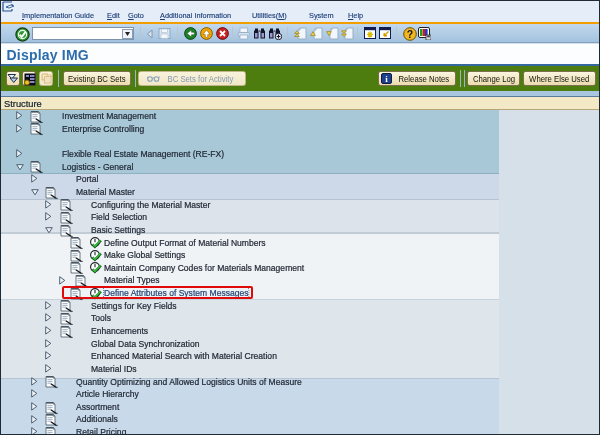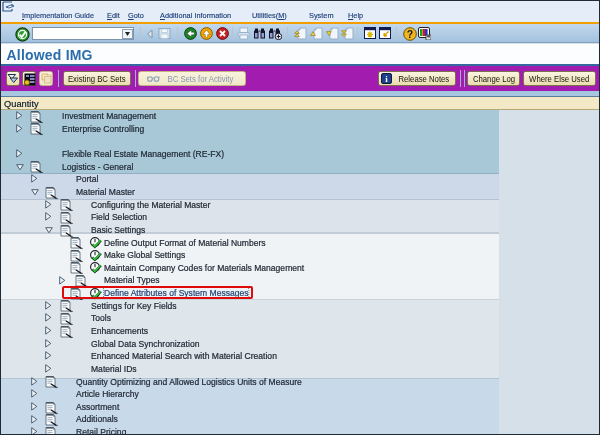--- a/index.html
+++ b/index.html
@@ -6,21 +6,21 @@
 .frame{position:absolute;left:0;top:0;width:600px;height:435px;border:1px solid #1e2a36;box-sizing:border-box;z-index:50;pointer-events:none;}
 .menubar{left:1px;top:1px;width:598px;height:21px;background:#e5edf8;}
 .menuitem{position:absolute;top:10.5px;font-size:8px;color:#1d3f77;-webkit-text-stroke:0.15px #1d3f77;white-space:nowrap;display:inline-block;transform:scaleX(0.92);transform-origin:left top;}
 .menuitem u{text-decoration:underline;}
 .orange{left:1px;top:22px;width:598px;height:2px;background:#f29d00;}
 .toolbar{left:1px;top:24px;width:598px;height:19px;background:linear-gradient(#c2d8ec,#a3c2df);border-bottom:1px solid #82a0c0;box-sizing:border-box;}
 .tsep{position:absolute;top:3px;width:1px;height:13px;background:#b9c4cf;}
 .ticon{position:absolute;top:3px;}
 .titleband{left:1px;top:44px;width:598px;height:22px;background:#fcfdfe;border-bottom:2px solid #34689e;box-sizing:border-box;}
 .title{position:absolute;left:5.5px;top:3px;font-size:14px;font-weight:bold;color:#2a6cac;letter-spacing:0.2px;}
-.apptb{left:1px;top:66px;width:598px;height:31px;background:#a21caf;}
+.apptb{left:1px;top:66px;width:598px;height:31px;background:#4d7c0f;}
 .btn{position:absolute;top:5px;height:15px;box-sizing:border-box;background:linear-gradient(#fbf5e0,#eadcae);border:1px solid #7d7050;border-radius:2.5px;font-size:8.8px;color:#14140c;display:flex;align-items:center;justify-content:center;white-space:nowrap;}
 .btn>span{display:inline-block;transform:scaleX(0.88);transform-origin:center;}
 .btn.dis{background:linear-gradient(#f9f3dd,#f0e7c6);border-color:#c3b488;color:#8398b4;}
 .asep{position:absolute;top:4px;width:1px;height:17px;background:#9db4ca;}
 .bluestrip{left:1px;top:91px;width:598px;height:6px;background:#a9c6e0;border-bottom:1px solid #5a7ba0;box-sizing:border-box;}
 .structhdr{left:1px;top:97px;width:598px;height:13px;background:#f3e9c6;border-bottom:1px solid #b5a678;box-sizing:border-box;font-size:9.3px;color:#10202e;-webkit-text-stroke:0.2px #10202e;}
 .tree{left:1px;top:110px;width:498px;height:324px;background:#eab308;overflow:hidden;}
 .band{position:absolute;left:0;width:598px;}
 .row{position:absolute;left:0;width:598px;height:12.6px;}
 .rt{position:absolute;top:0;font-size:9.3px;color:#232b37;-webkit-text-stroke:0.22px #1e2631;white-space:nowrap;display:inline-block;transform:scaleX(0.92);transform-origin:left top;}
@@ -133,21 +133,21 @@
 <svg class="ticon" style="left:417px;top:3px" width="13" height="13" viewBox="0 0 13 13">
 <rect x="0.5" y="0.5" width="11" height="10" rx="1.5" fill="#fff" stroke="#202020" stroke-width="1"></rect>
 <rect x="2" y="2" width="2.4" height="7" fill="#18a018"></rect>
 <rect x="4.6" y="2" width="2.4" height="7" fill="#d81818"></rect>
 <rect x="7" y="2" width="2.6" height="7" fill="#2038d0"></rect>
 <rect x="8" y="8" width="5" height="5" fill="#d8dde2" stroke="#383838" stroke-width="0.8"></rect>
 <rect x="9.2" y="8.5" width="2.6" height="1.8" fill="#383838"></rect>
 </svg>
 </div>
 <div class="abs titleband">
-    <div class="title">Allowed IMG</div>
+    <div class="title">Display IMG</div>
   </div>
 <div class="abs apptb">
 <div class="btn" style="left:4.5px;width:14px"></div>
 <svg class="abs" style="left:6px;top:7px;z-index:5" width="12" height="12" viewBox="0 0 12 12">
 <path d="M1,1.5 h7.5 l-3.75,4.5 z" fill="#e8eef5" stroke="#1c2f4e" stroke-width="1"></path>
 <path d="M3,5 h7.5 l-3.75,4.5 z" fill="#bcd0e4" stroke="#1c2f4e" stroke-width="1"></path>
 </svg>
 <div class="btn" style="left:20.5px;width:14px"></div>
 <svg class="abs" style="left:22.5px;top:6.5px;z-index:5" width="12" height="13" viewBox="0 0 12 13">
 <rect x="0.5" y="0.5" width="11" height="12" fill="#0a0a14"></rect>
@@ -187,21 +187,21 @@
     <div class="asep" style="left:462.5px"></div>
 <div class="btn" style="left:466px;width:53px">
       <span>Change Log</span>
     </div>
 <div class="btn" style="left:522px;width:73px">
       <span>Where Else Used</span>
     </div>
 </div>
 <div class="abs bluestrip"></div>
 <div class="abs structhdr">
-    <div style="position:absolute;left:3px;top:1.5px">Quantity</div>
+    <div style="position:absolute;left:3px;top:1.5px">Structure</div>
   </div>
 <div class="abs tree">
 <div class="band" style="top:0px;height:62.5px;background:#a8c8d8"></div>
 <div class="band" style="top:62.5px;height:1.5px;background:#8fb0c2"></div>
 <div class="band" style="top:64px;height:24.5px;background:#cdd9e8"></div>
 <div class="band" style="top:88.5px;height:1.5px;background:#b4c2d2"></div>
 <div class="band" style="top:90px;height:32px;background:#dce3ea"></div>
 <div class="band" style="top:122px;height:1.5px;background:#c2ccd6"></div>
 <div class="band" style="top:123.5px;height:65.5px;background:#f0f3f6"></div>
 <div class="band" style="top:189px;height:1px;background:#c8d2da"></div>

